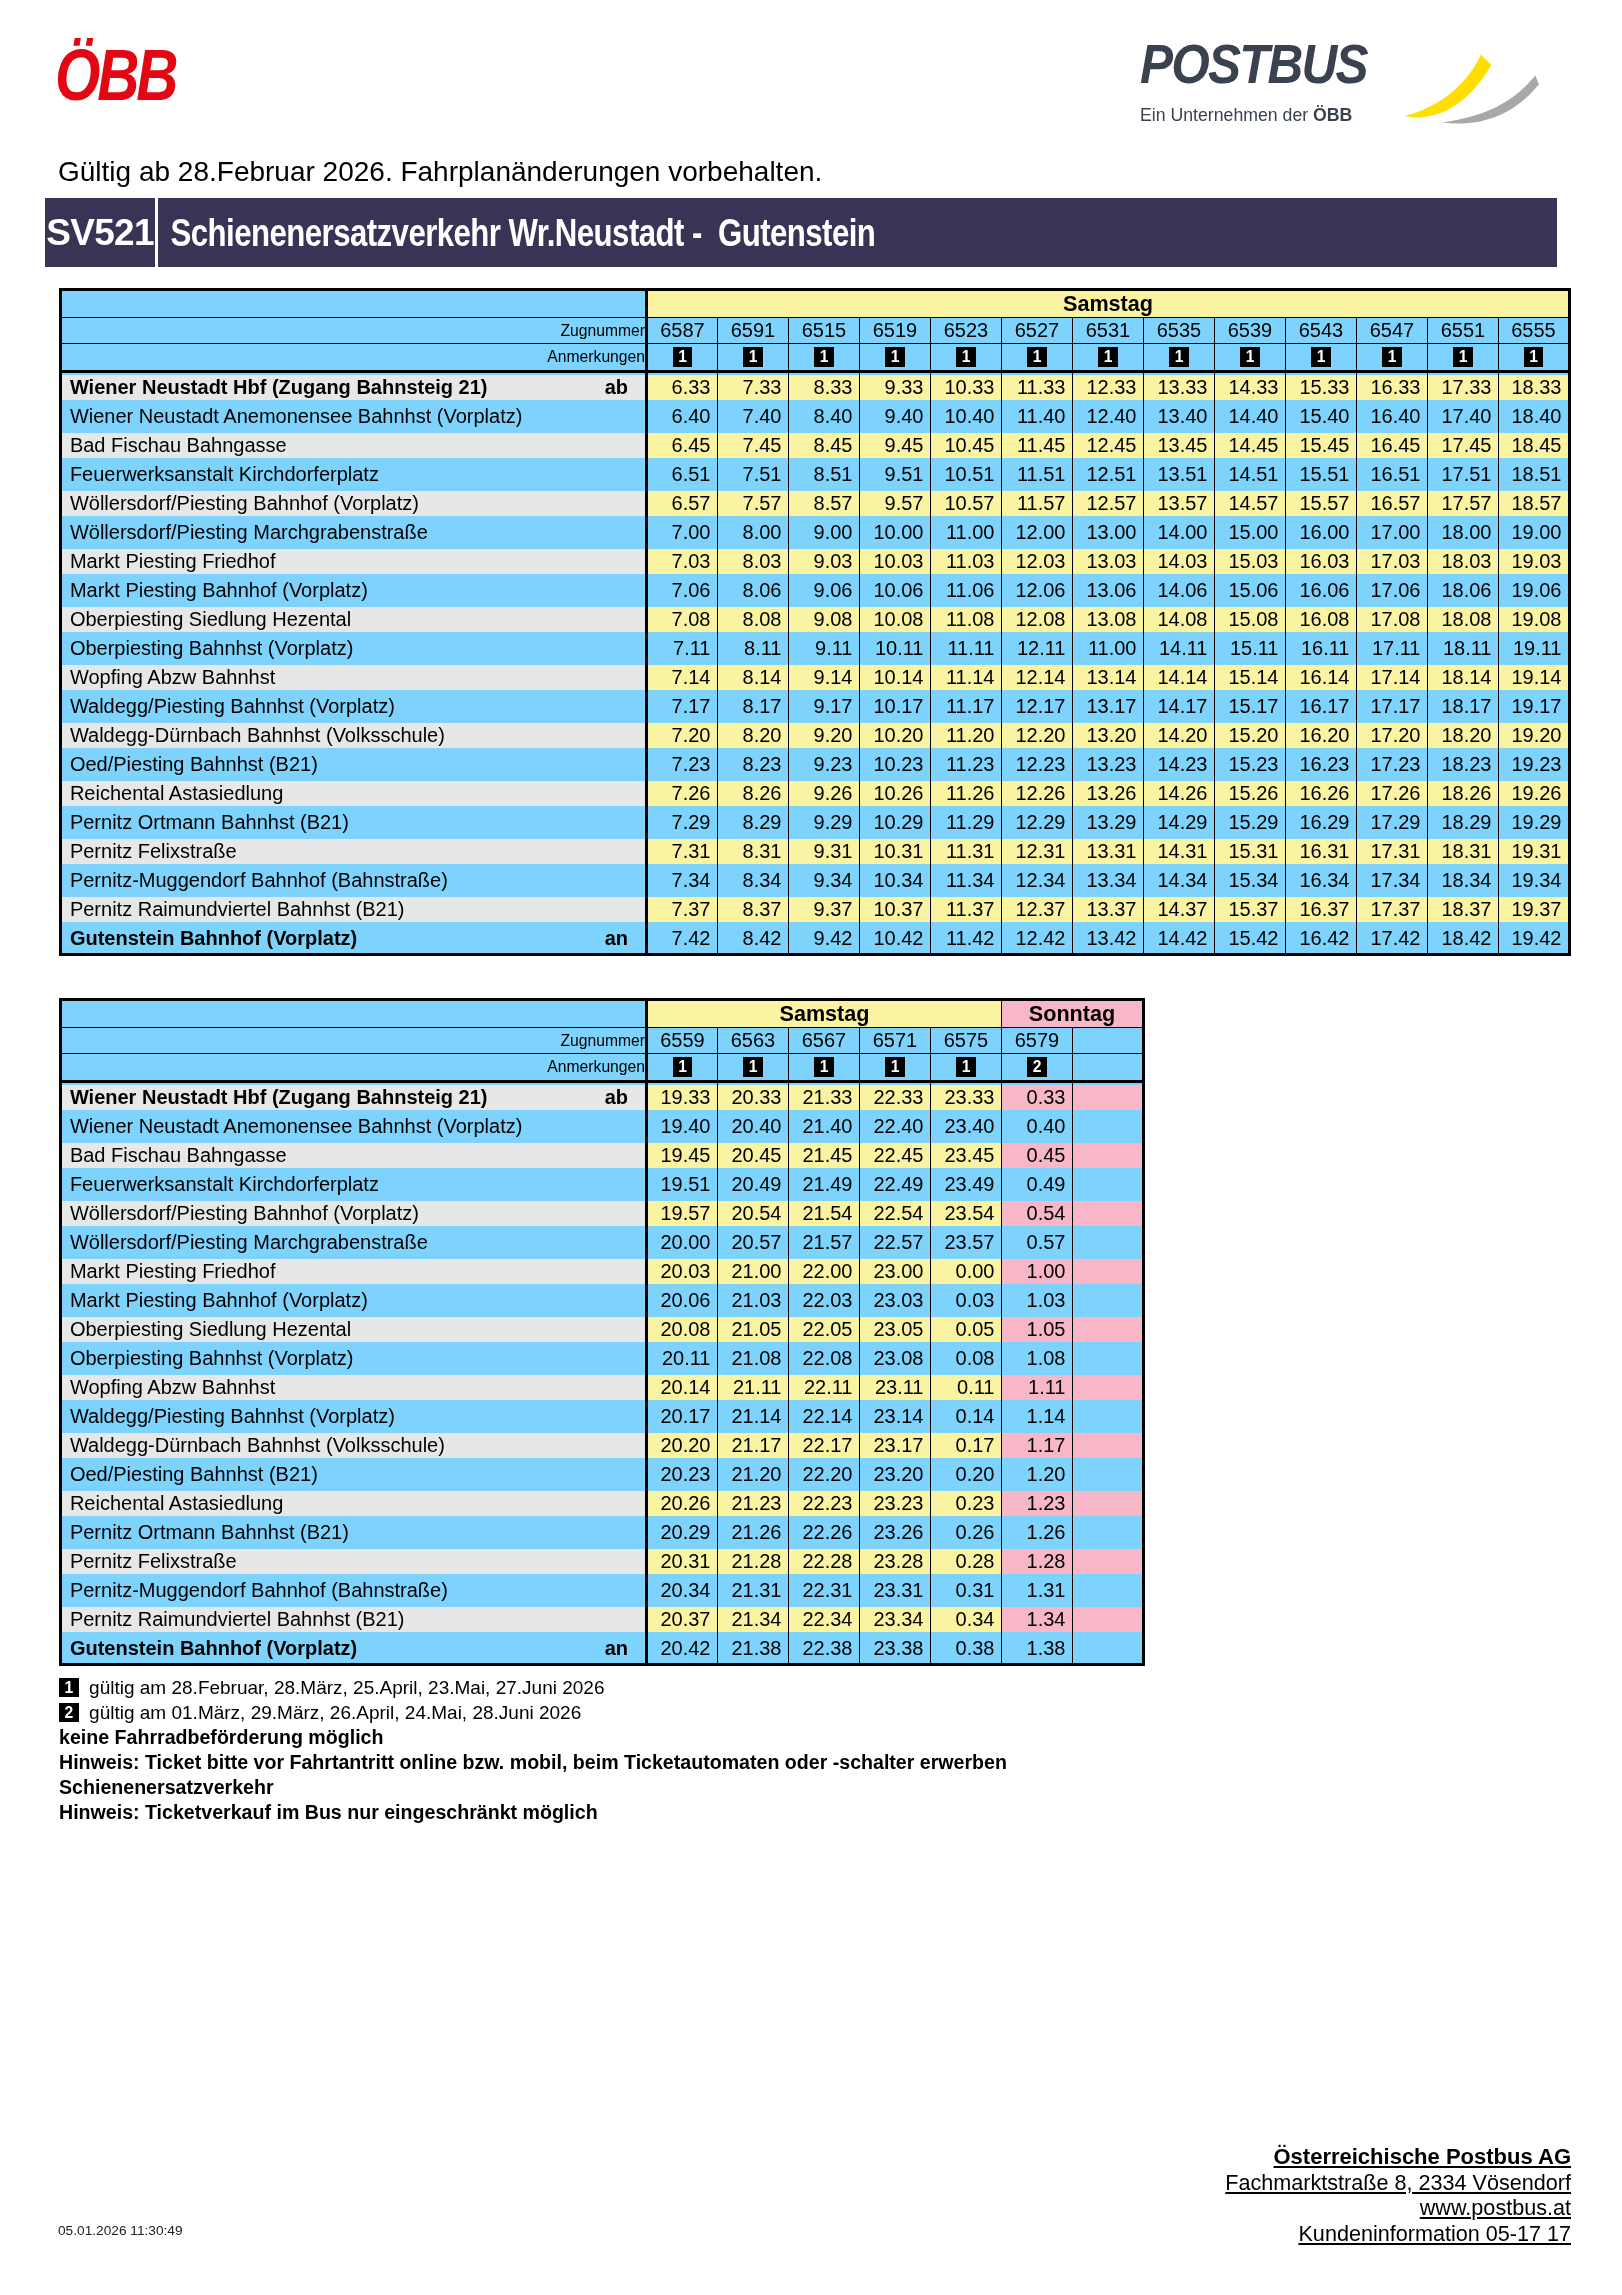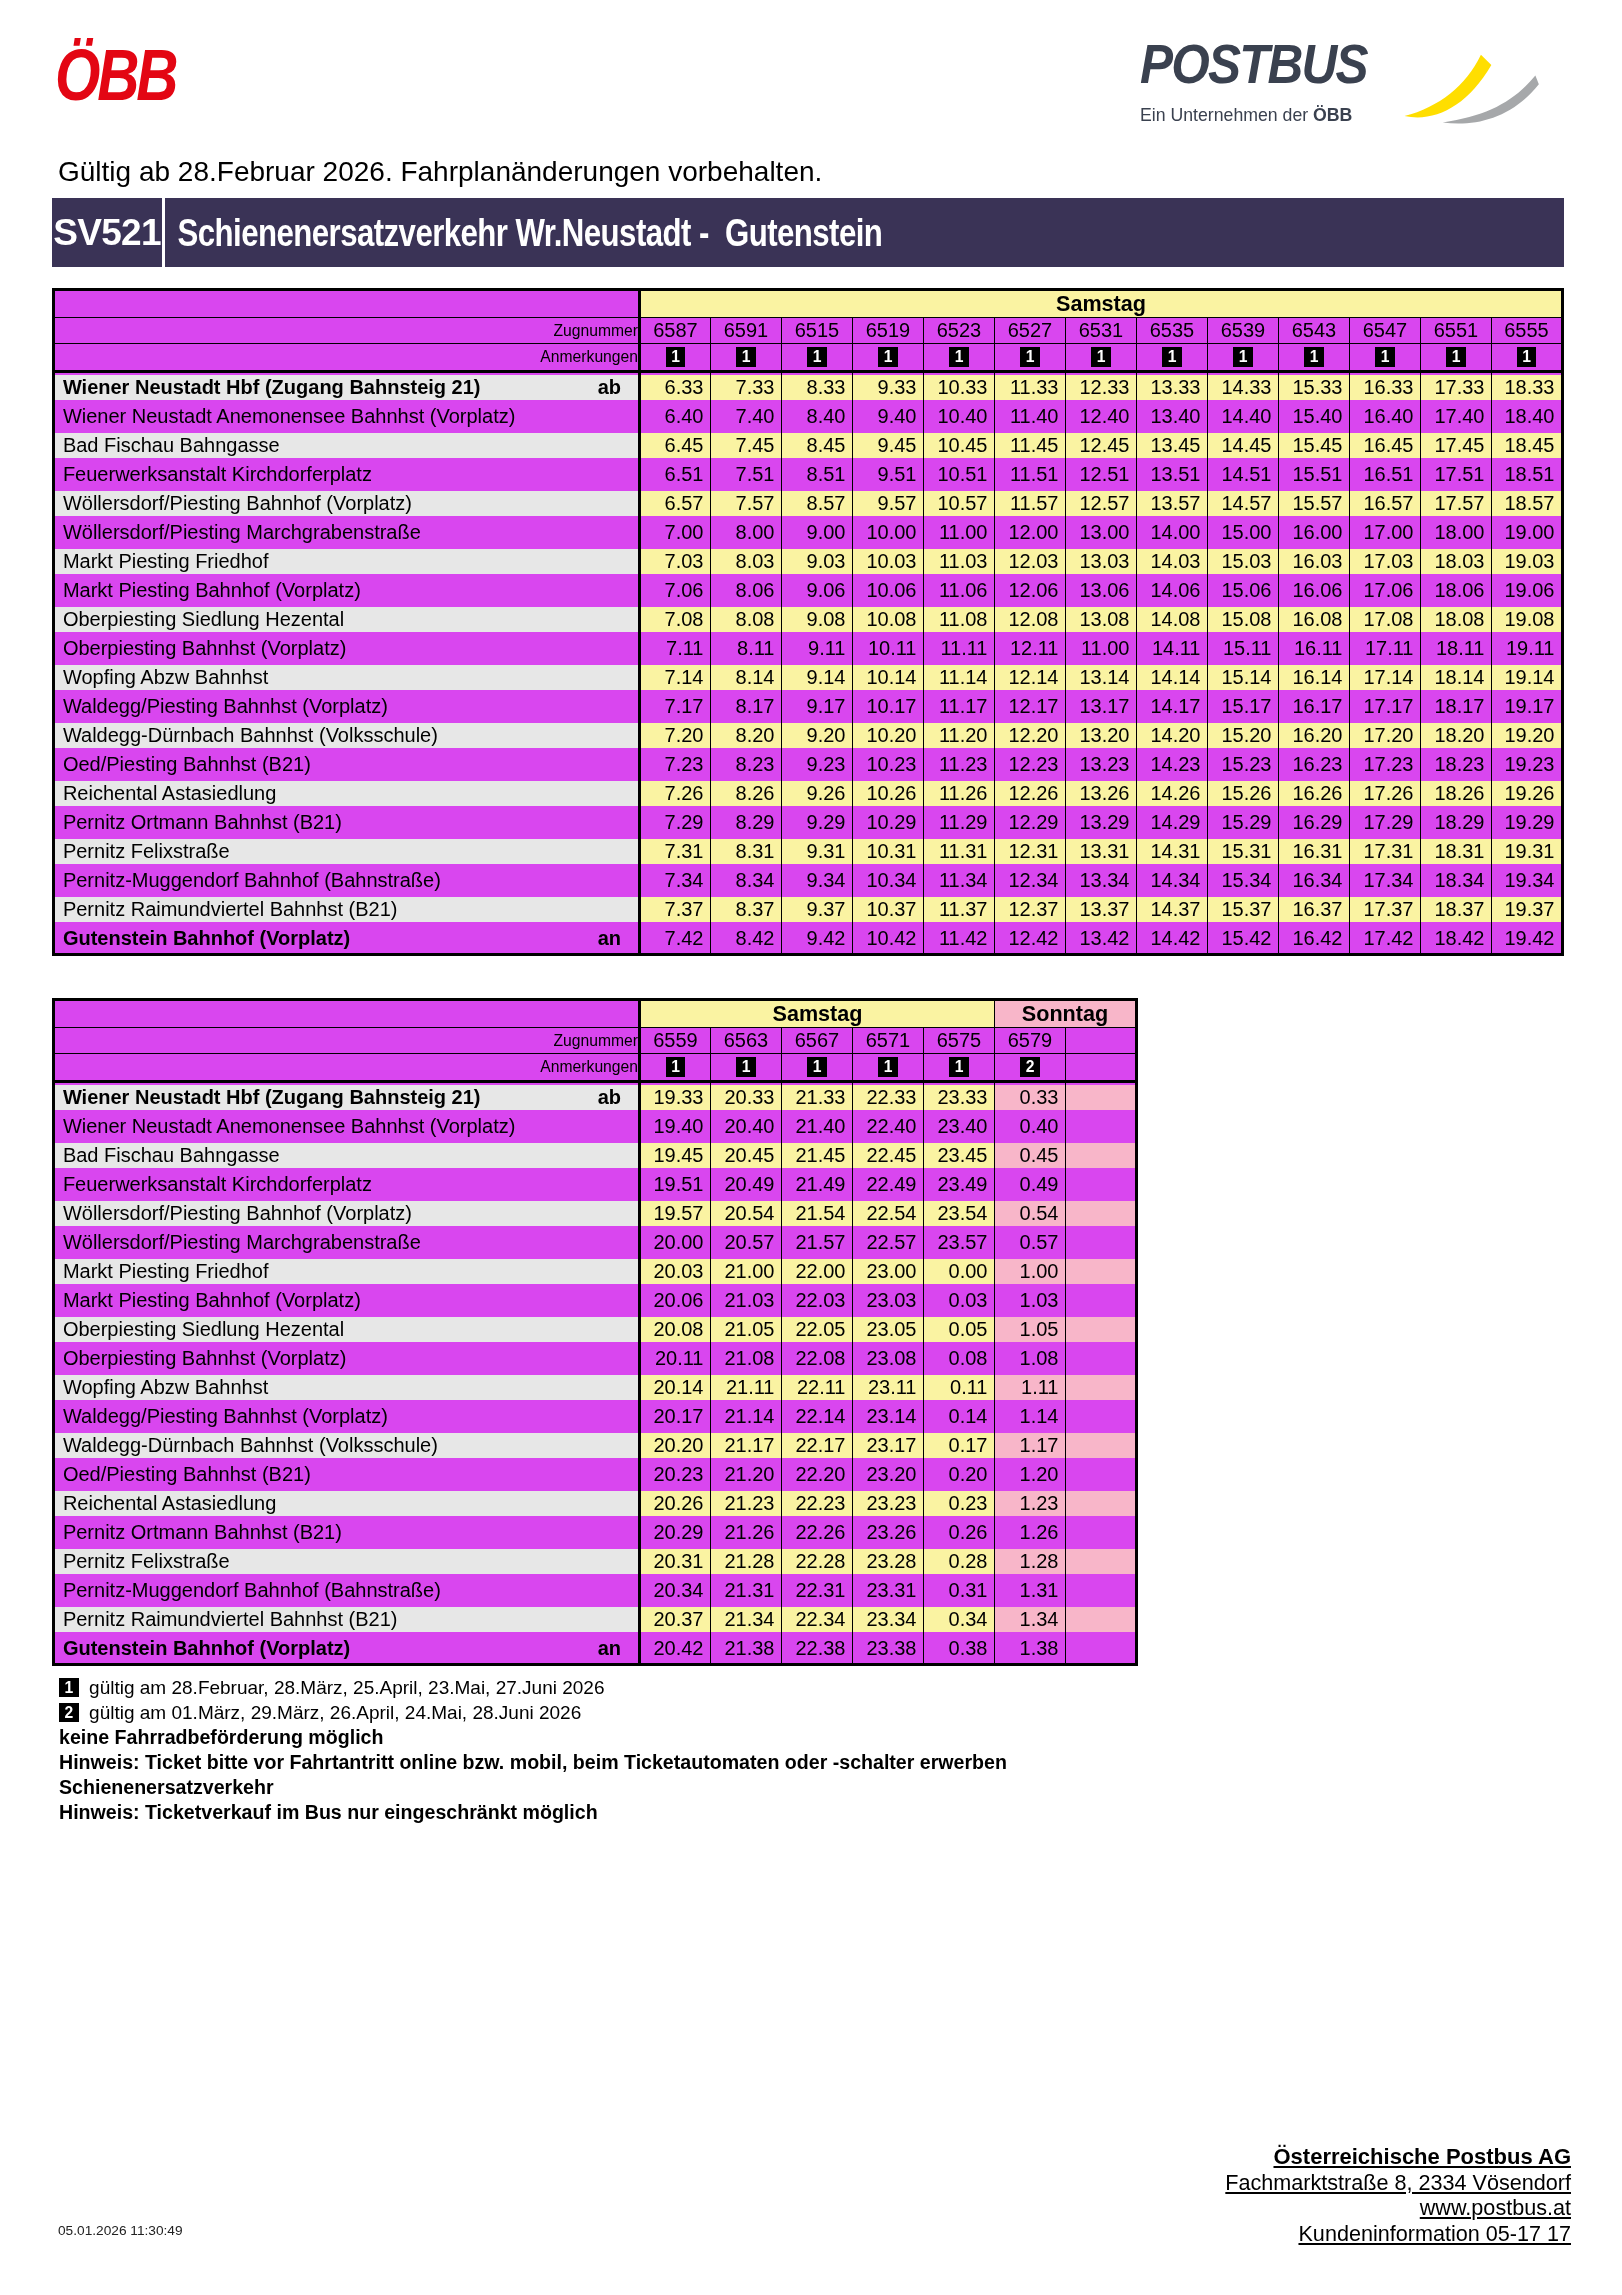--- a/index.html
+++ b/index.html
@@ -17,29 +17,29 @@
   .postbus{position:absolute;left:1140px;top:37px;display:flex;align-items:flex-start;}
   .pb-word{font-size:55px;font-weight:bold;font-style:italic;color:var(--pb-dark);letter-spacing:-2px;
     transform:scaleX(0.90);transform-origin:left top;line-height:1;}
   .pb-tag{margin-top:13px;font-size:17.7px;color:var(--pb-dark);}
   .pb-tag b{font-weight:bold;}
   .swoosh{width:139px;height:84px;margin-left:9.2px;margin-top:10.5px;}
 
   .validity{position:absolute;left:58px;top:156px;font-size:28px;}
 
   
-  .titlebar{position:absolute;left:52px;top:198px;width:1512px;height:69px;background:var(--bar);
+  .titlebar{position:absolute;left:45px;top:198px;width:1512px;height:69px;background:var(--bar);
     display:flex;align-items:center;box-sizing:border-box;}
   .code{width:110px;min-width:110px;text-align:center;color:#fff;font-weight:bold;font-size:37px;letter-spacing:-0.7px;}
   .vdiv{width:3.3px;align-self:stretch;background:#fff;}
   .rtitle{color:#fff;font-weight:bold;font-size:39px;padding-left:15.7px;white-space:pre;letter-spacing:-0.7px;
     transform:scaleX(0.80);transform-origin:left center;}
 
   
-  .tt{position:absolute;left:52px;border-collapse:collapse;table-layout:fixed;border:3.3px solid #000;background:#d946ef;padding-left:25px;}
+  .tt{position:absolute;left:59px;border-collapse:collapse;table-layout:fixed;border:3.3px solid #000;background:#7dd3fc;padding-left:25px;}
   .t1{top:288px;}
   .t2{top:998px;}
   .tt td{padding:0;border-right:1.3px solid #000;vertical-align:middle;overflow:hidden;}
   .tt td.stcol{border-right:3.3px solid #000;}
   .tt tr td:last-child{border-right:none;}
   .tt thead td{border-bottom:1.3px solid #000;}
   .tt thead tr.nrow td{border-bottom:3.3px solid #000;}
   .tt thead tr:nth-child(1){height:26px;}
   .tt thead tr:nth-child(2){height:26px;}
   .tt thead tr:nth-child(3){height:27.5px;margin-left:28px;}

